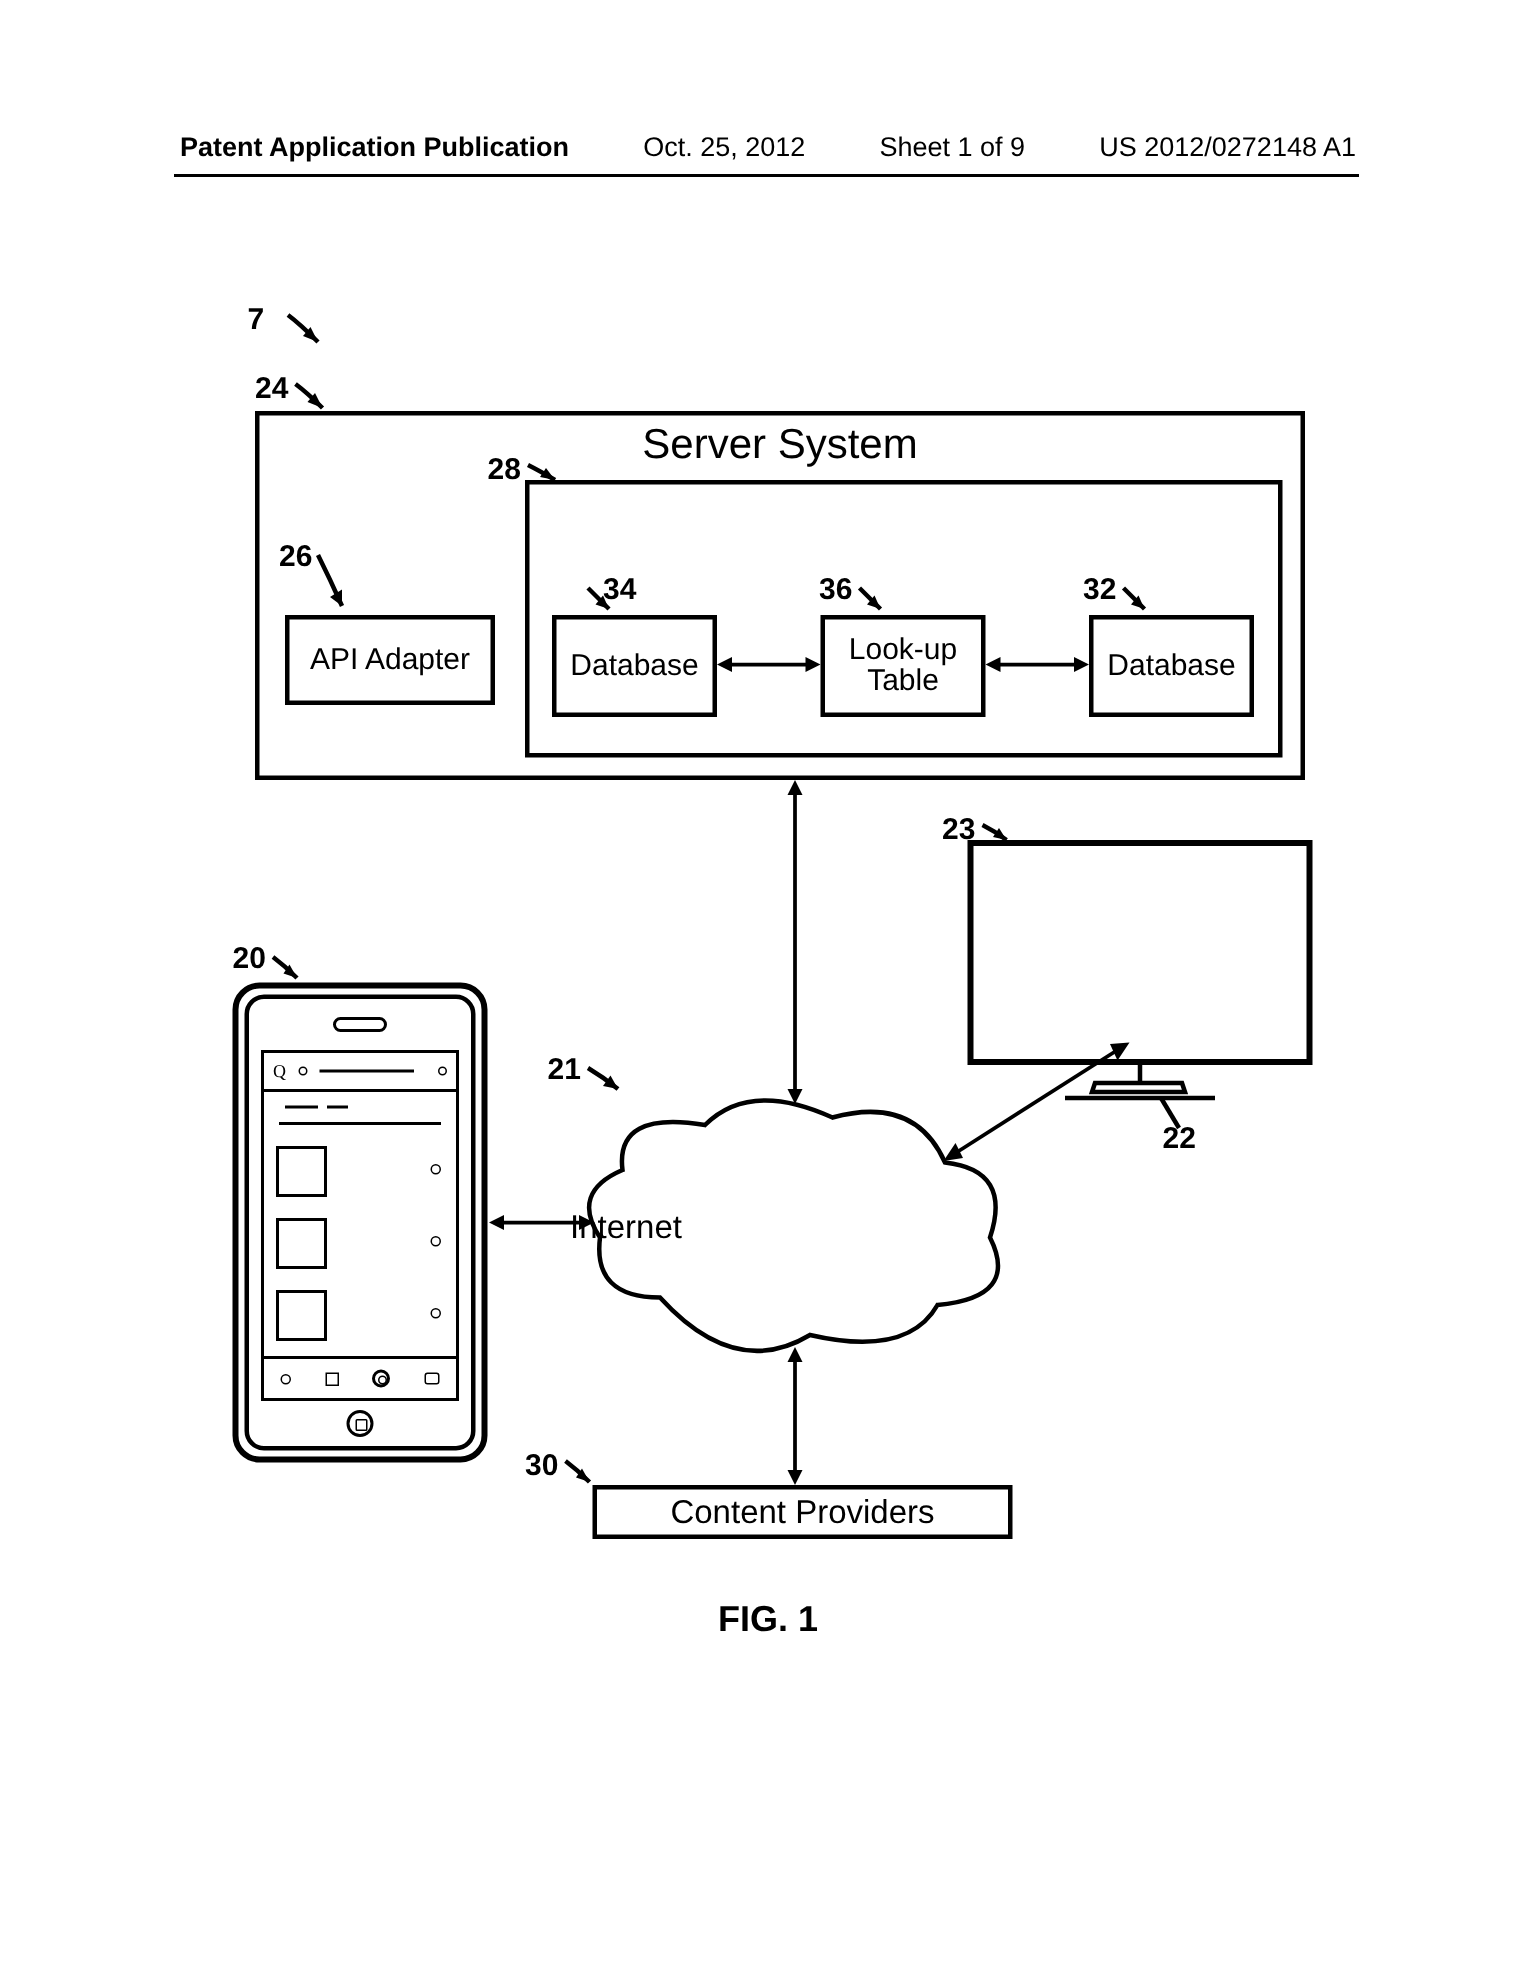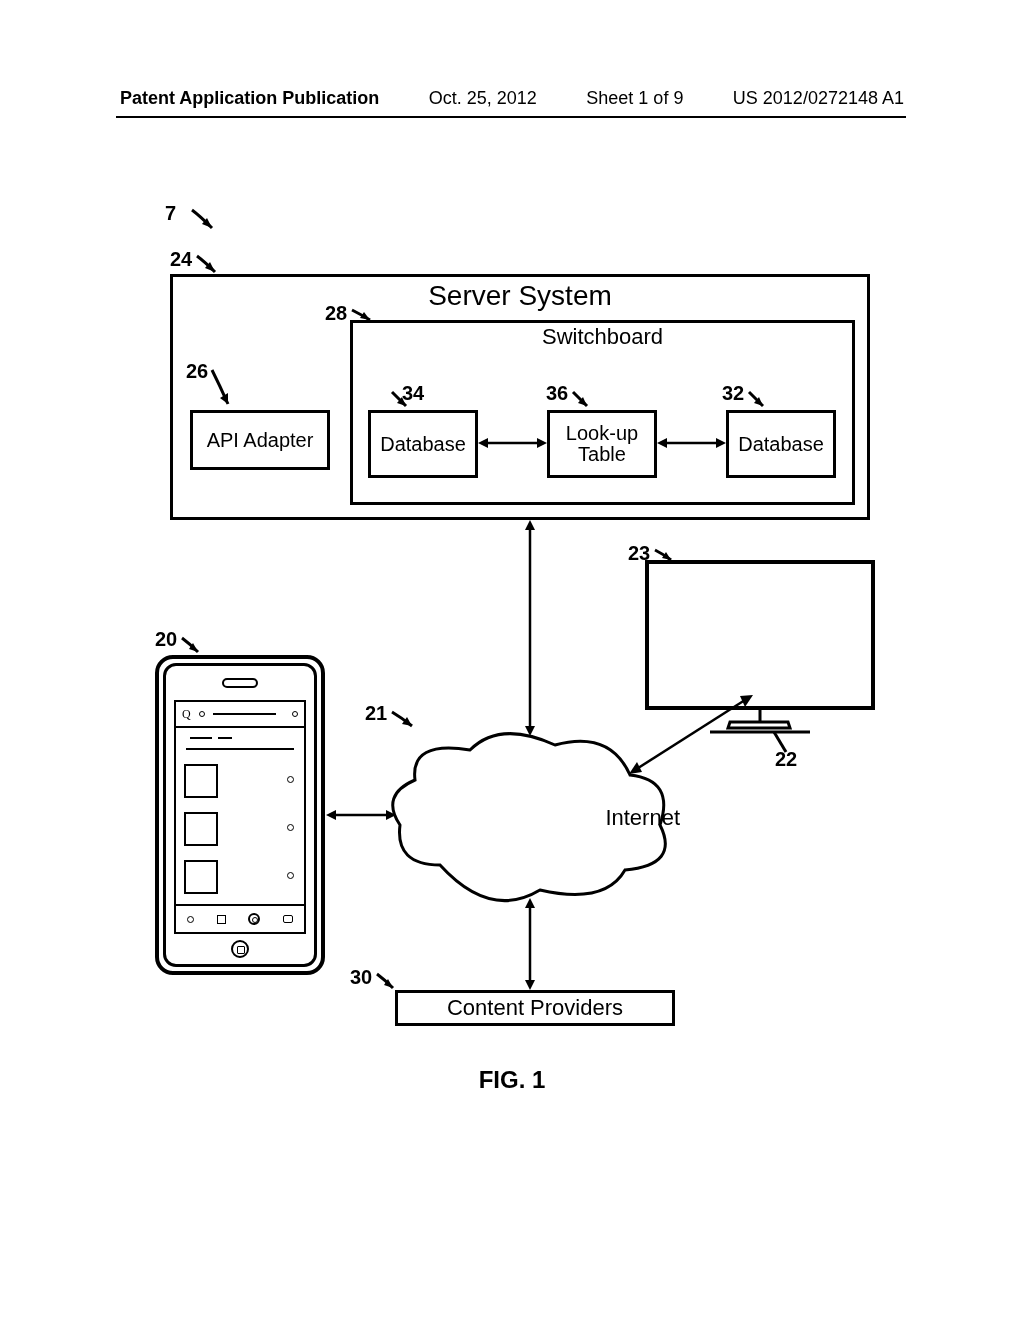--- a/index.html
+++ b/index.html
@@ -232,21 +232,20 @@
     <span>API Adapter</span>
   </div>
 
   <div class="ref-label" style="top:112px; left:175px;">28</div>
   <svg class="leader-svg" style="top:118px; left:200px;" width="26" height="20">
     <path d="M2 2 Q10 6 20 12" stroke="#000" stroke-width="3" fill="none"></path>
     <polygon points="20,12 10,10 14,4" fill="#000"></polygon>
   </svg>
 
   <div class="switchboard-box"></div>
-  <div class="switchboard-title">Switchboard</div>
 
   <div class="ref-label" style="top:192px; left:215px;margin-left:37px;">34</div>
   <svg class="leader-svg" style="top:200px; left:240px;" width="22" height="22">
     <path d="M2 2 Q8 8 16 16" stroke="#000" stroke-width="3" fill="none"></path>
     <polygon points="16,16 7,13 12,7" fill="#000"></polygon>
   </svg>
   <div class="db1">
     <span>Database</span>
   </div>
 
@@ -352,21 +351,21 @@
                Q15 140 20 100
                Q0 70 35 55
                Q30 15 90 25
                Q120 -5 175 20
                Q230 5 250 50
                Q295 55 280 100
                Q300 140 245 145
                Q225 180 160 165
                Q110 195 60 140 Z" stroke="#000" stroke-width="3" fill="#fff"></path>
     </svg>
-    <div style="position:absolute; top:80px; left:0; width:300px; text-align:right; font-size:22px;">Internet</div>
+    <div style="position:absolute; top:80px; left:0; width:300px; text-align:left; font-size:22px;">Internet</div>
   </div>
 
   <svg class="arrow-svg" style="top:330px; left:373px;" width="14" height="216">
     <line x1="7" y1="8" x2="7" y2="208" stroke="#000" stroke-width="2.5"></line>
     <polygon points="7,0 2,10 12,10" fill="#000"></polygon>
     <polygon points="7,216 2,206 12,206" fill="#000"></polygon>
   </svg>
 
   <svg class="arrow-svg" style="top:618px; left:176px;" width="70" height="14">
     <line x1="8" y1="7" x2="62" y2="7" stroke="#000" stroke-width="2.5"></line>

